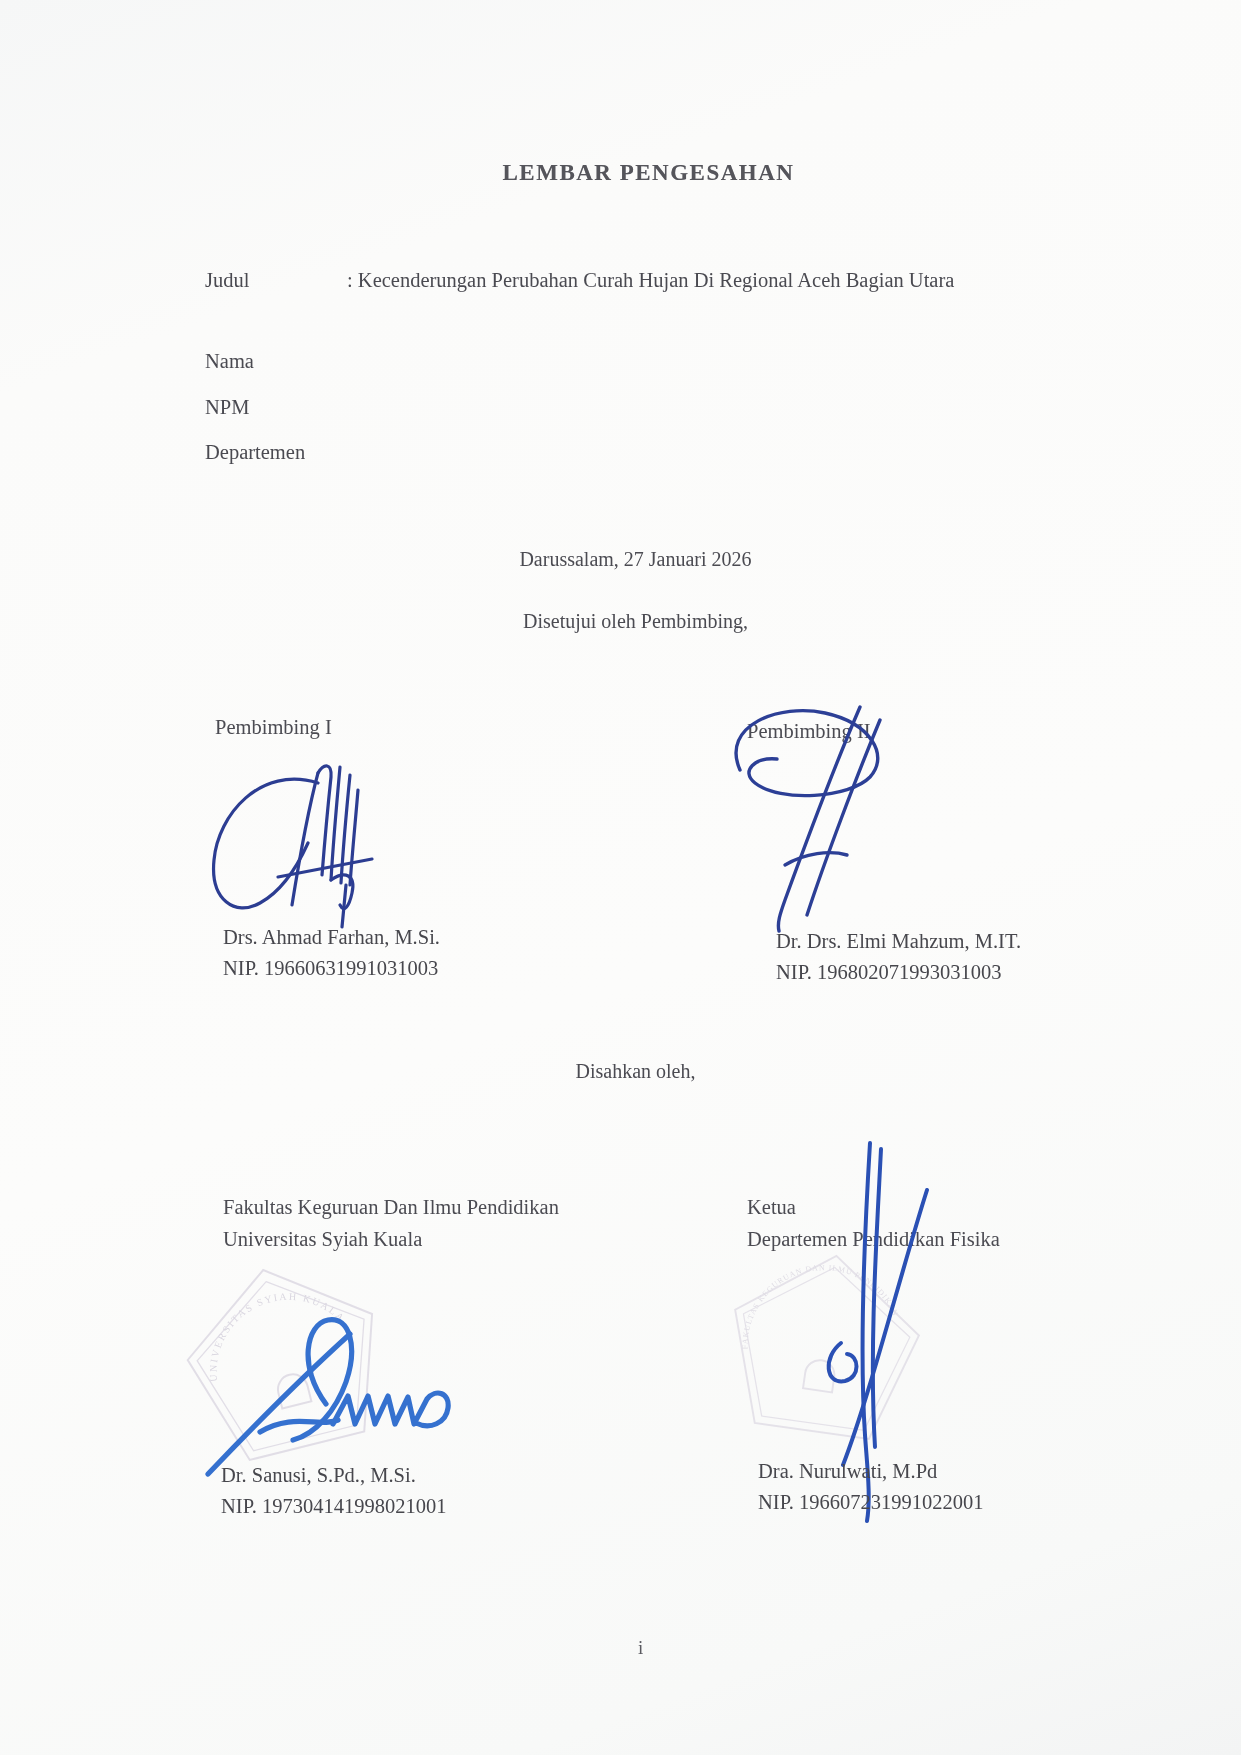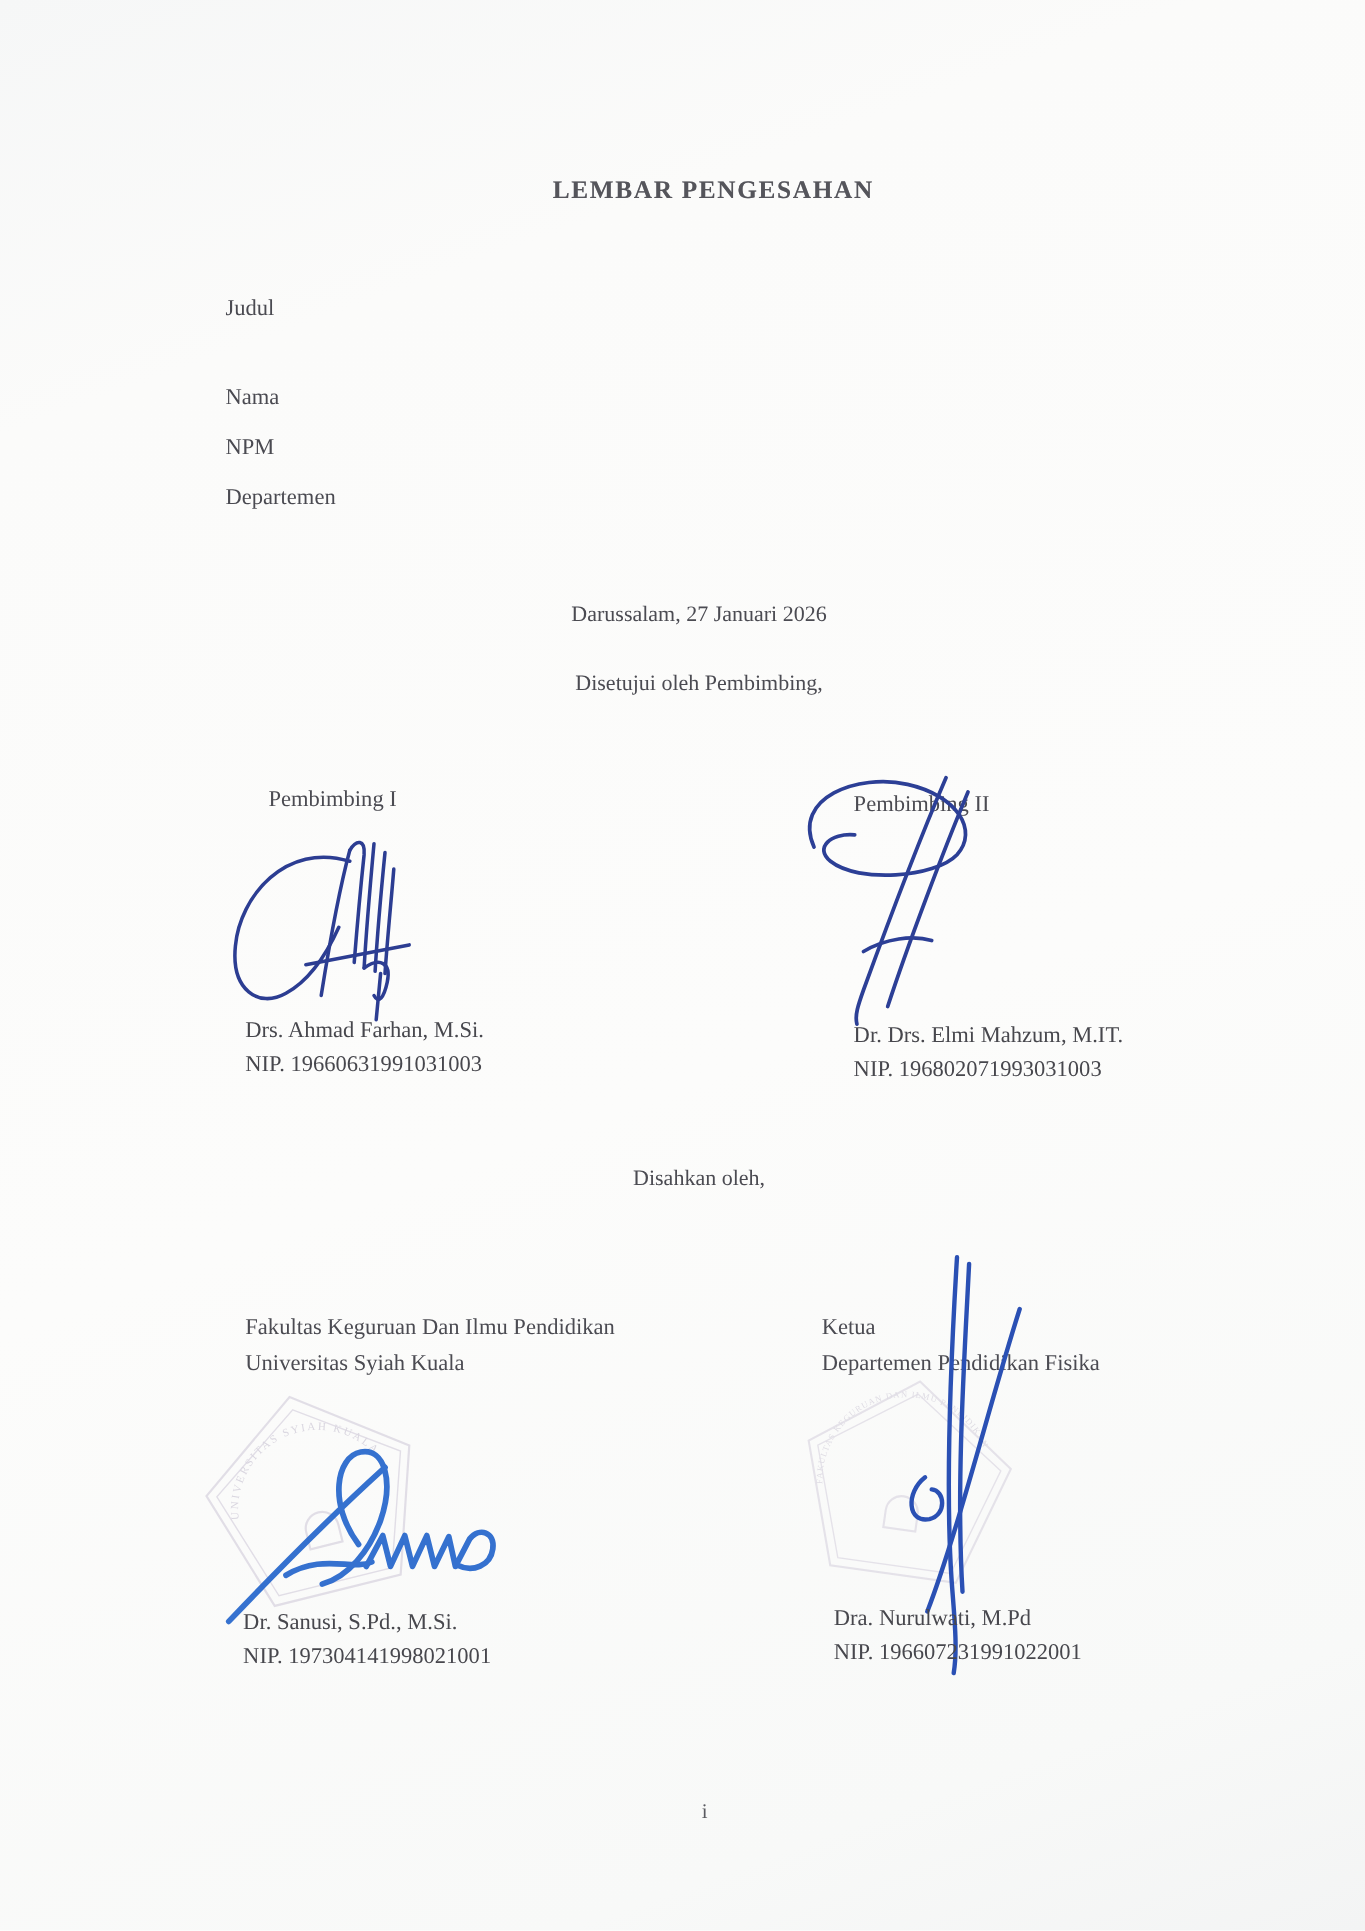--- a/index.html
+++ b/index.html
@@ -13,36 +13,37 @@
   .title{
     left:0;width:1241px;top:160px;text-align:center;
     font-size:23px;font-weight:bold;letter-spacing:1.5px;color:#55555b;
     transform:translateX(28px);margin:0;
     text-shadow:0 0 0.6px rgba(80,80,90,.45);
   }
   .field-row{left:205px;display:flex;font-size:20.5px;line-height:36px;color:#4a4a51;}
   .field-label{width:142px;flex:none;}
   .field-value{width:622px;text-indent:-10px;padding-left:10px;}
   .centerline{left:0;width:1241px;text-align:center;font-size:20px;color:#4b4b52;transform:translateX(15px);}
-  .roleline{font-size:20.5px;color:#4b4b52;margin-left:29px;}
+  .roleline{font-size:20.5px;color:#4b4b52;}
   .nameblock{font-size:20.5px;line-height:31px;color:#47474d;}
   .roleblock{font-size:20.5px;line-height:31.5px;color:#4b4b52;}
   .pagenum{font-size:19px;color:#5a5a60;}
   svg{display:block;overflow:visible;}
   .sig path{fill:none;stroke-linecap:round;stroke-linejoin:round;}
   .stamp{opacity:.5;}
   .stamp path,.stamp polygon,.stamp ellipse{fill:none;}
 </style>
 </head>
 <body>
 
 <h1 class="abs title">LEMBAR PENGESAHAN</h1>
 
 <div class="abs field-row" style="top:262px">
   <div class="field-label">Judul</div>
+  <div class="field-value">: Kecenderungan Perubahan Curah Hujan Di Regional Aceh Bagian Utara</div>
 </div>
 <div class="abs field-row" style="top:343px">
   <div class="field-label">Nama</div>
 </div>
 <div class="abs field-row" style="top:389px">
   <div class="field-label">NPM</div>
 </div>
 <div class="abs field-row" style="top:434px">
   <div class="field-label">Departemen</div>
 </div>

